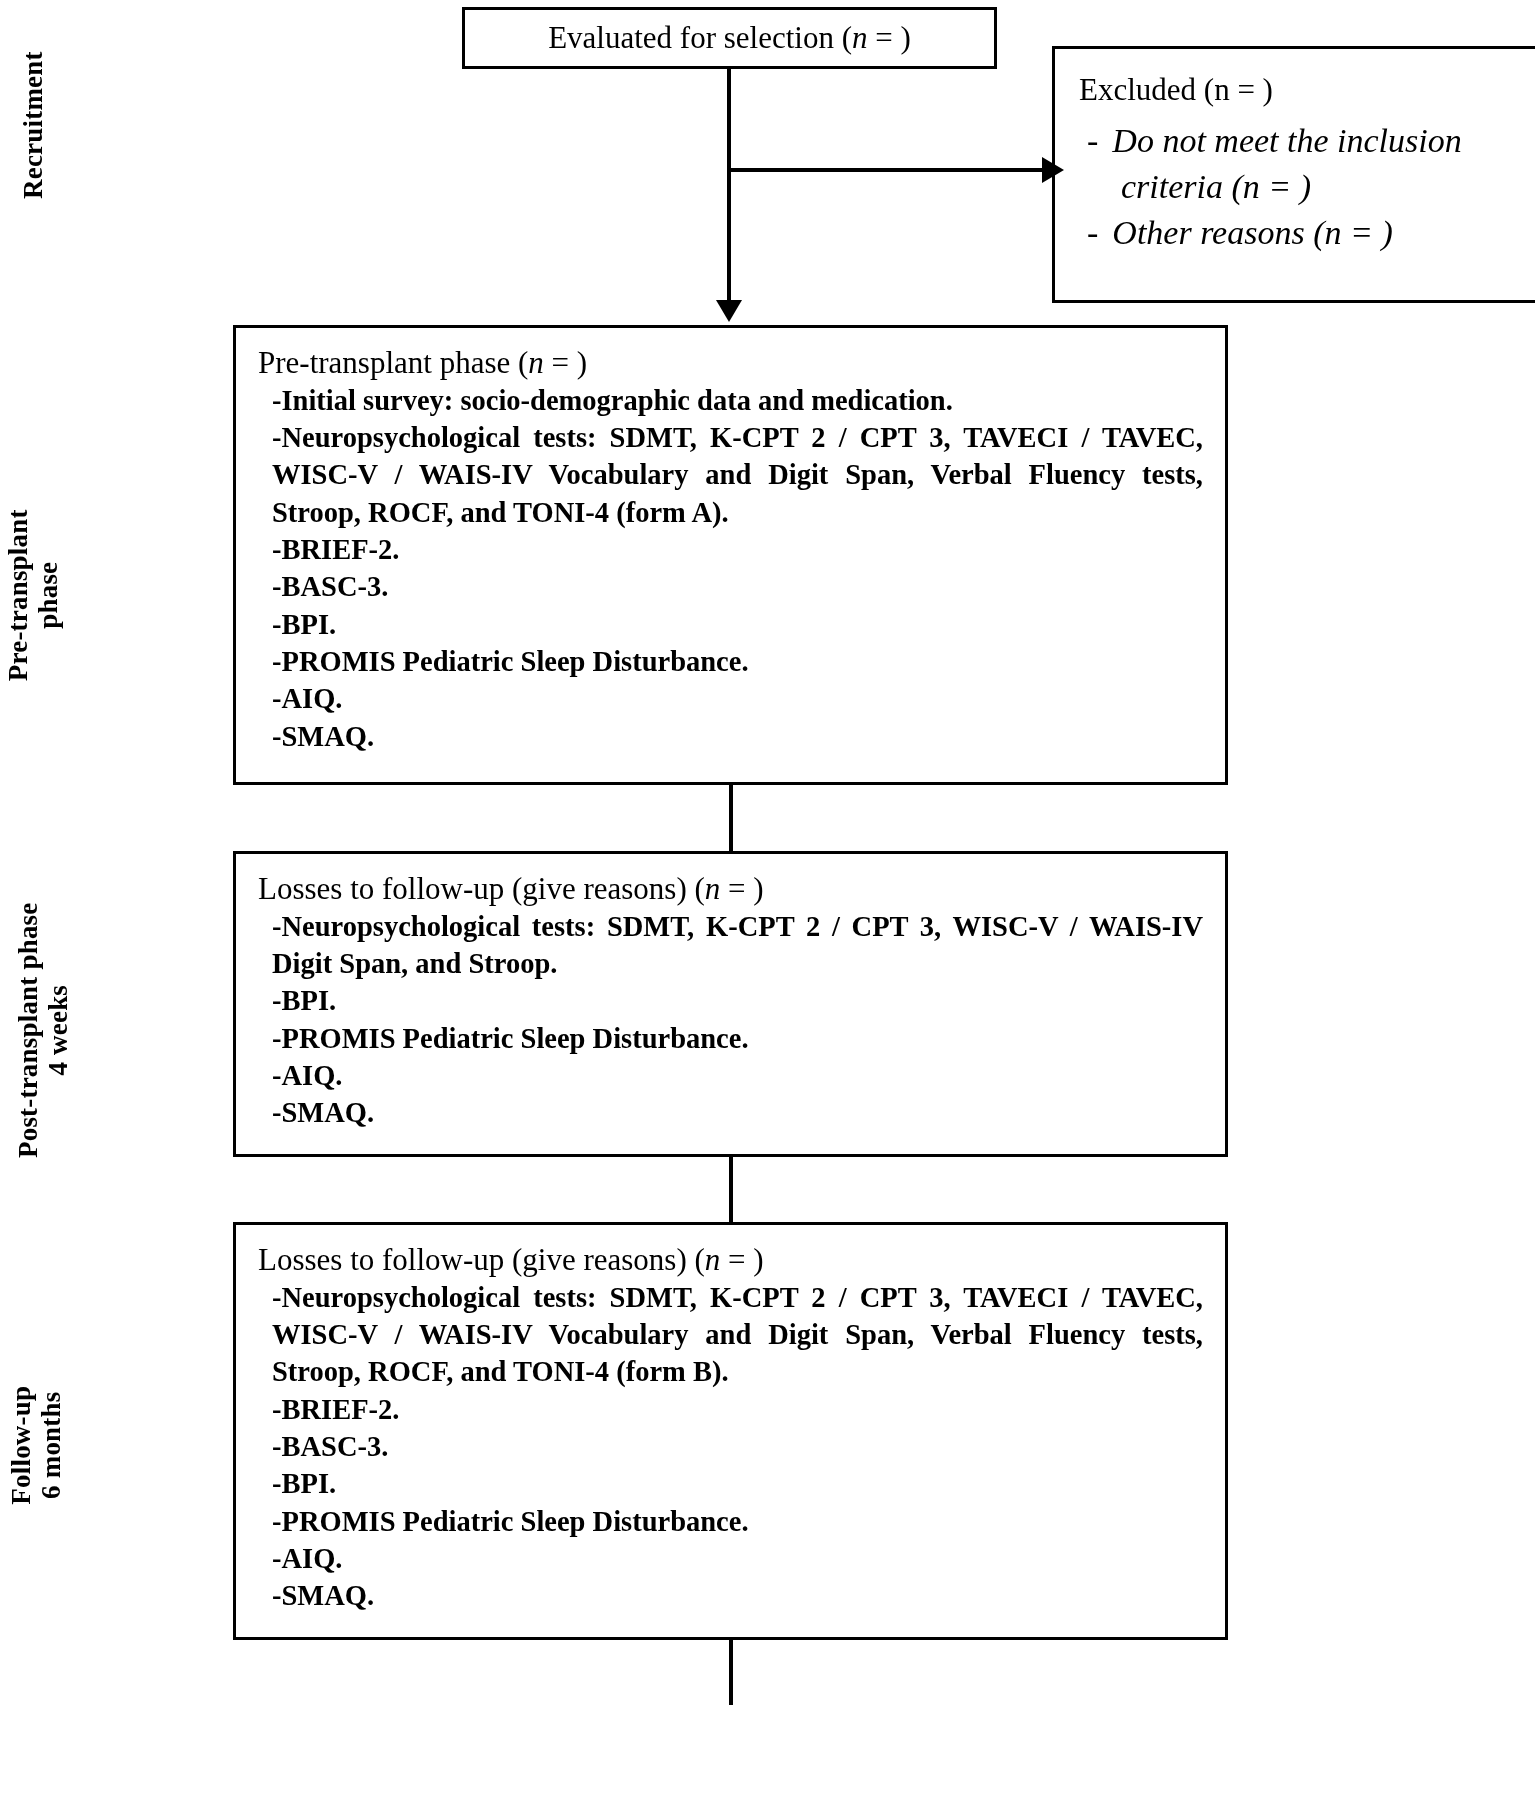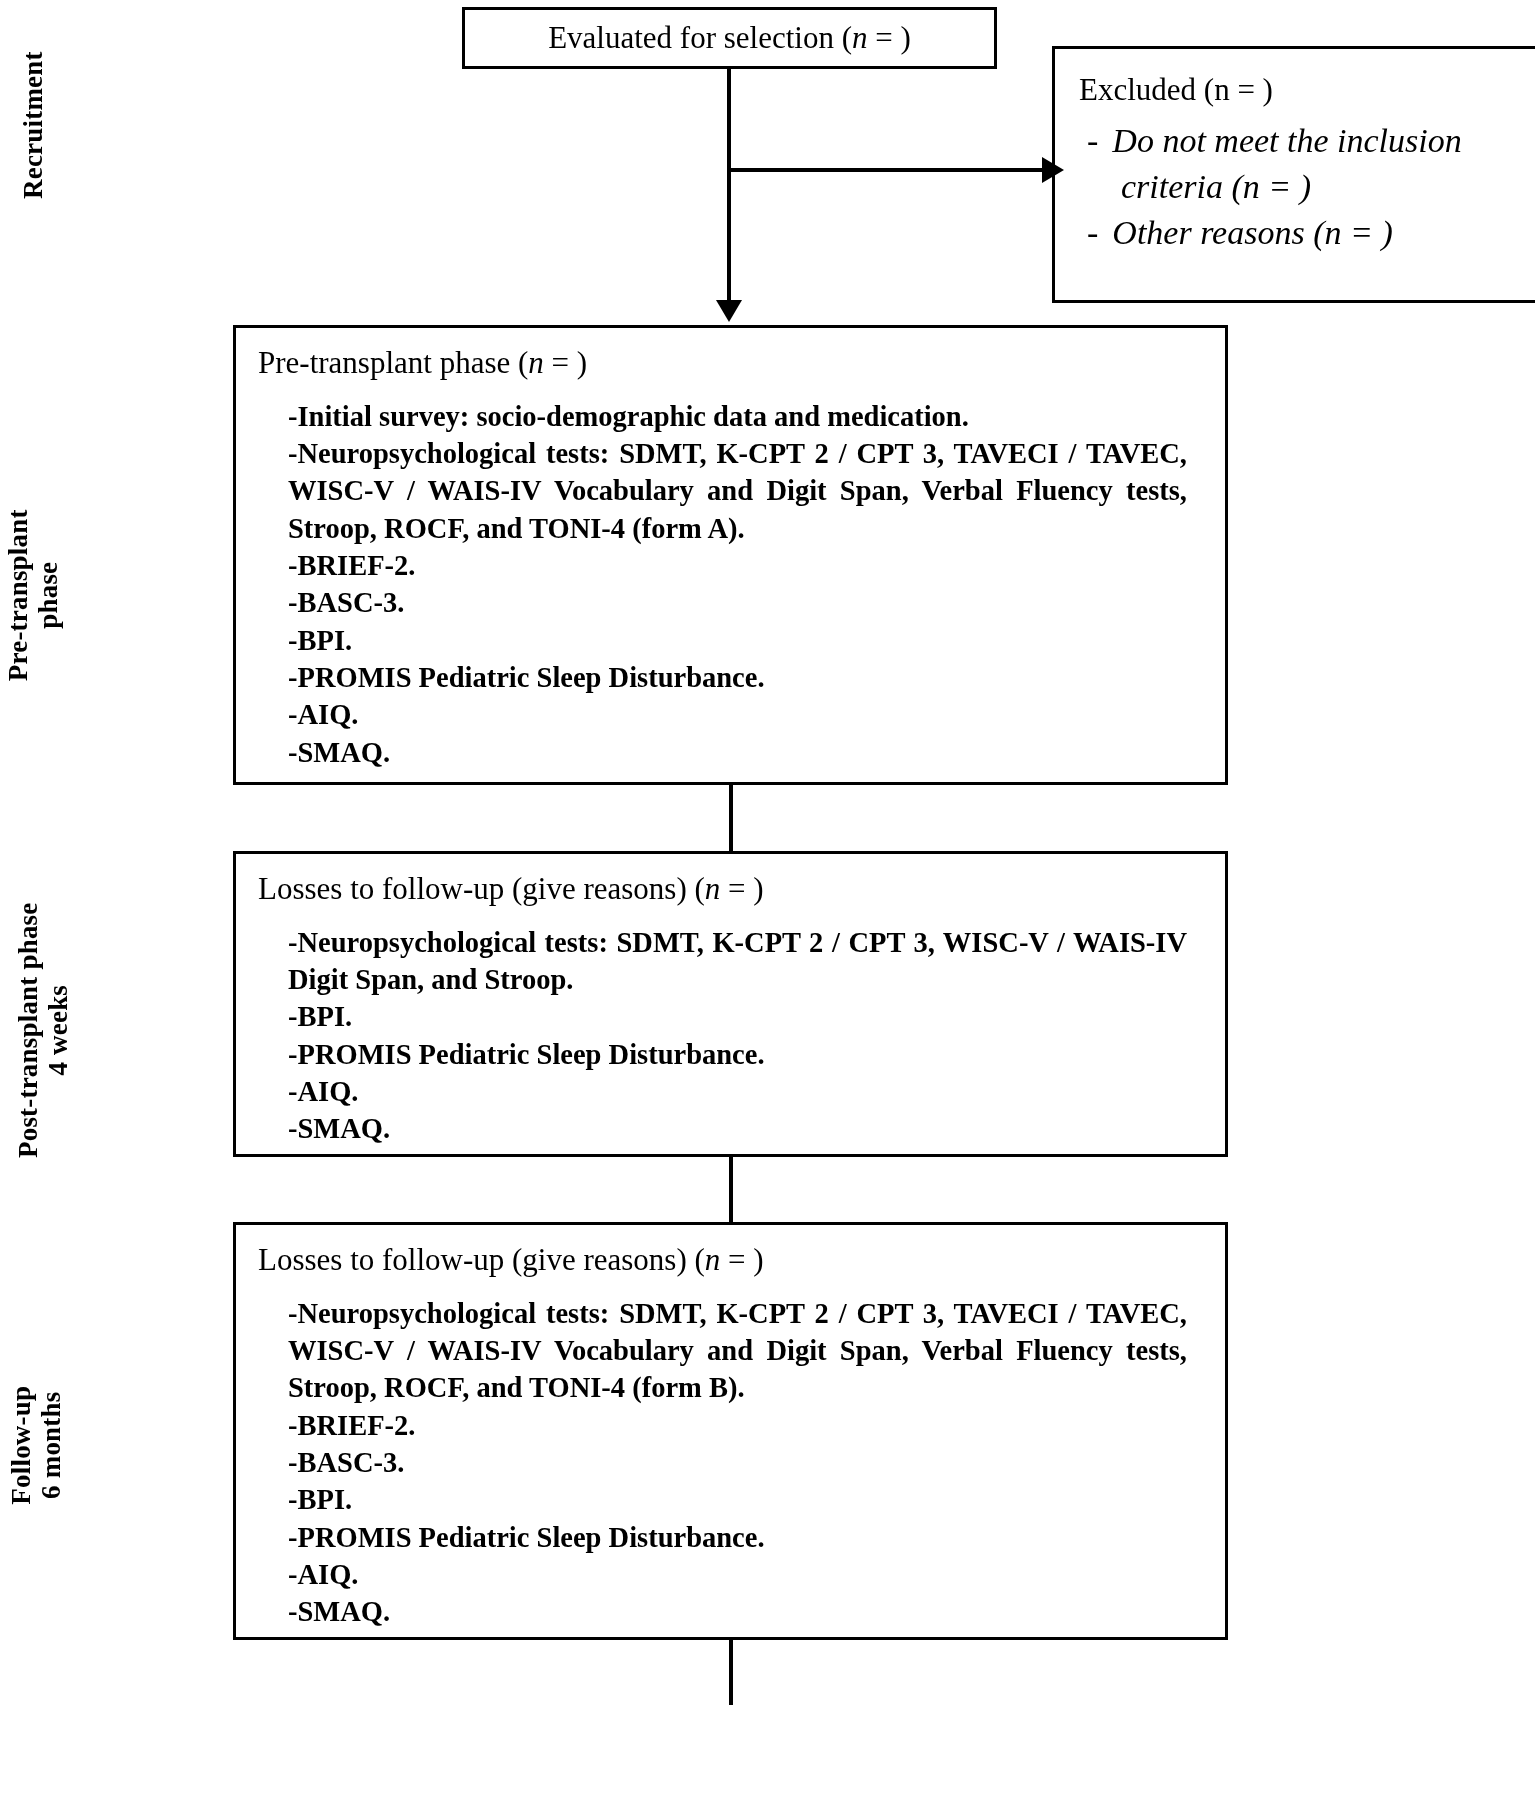--- a/index.html
+++ b/index.html
@@ -47,21 +47,21 @@
   }
 
   .title-line {
     font-size: 31px;
     font-weight: normal;
     line-height: 1.22;
   }
   .title-line .ital { font-style: italic; }
 
   .bullets {
-    margin: 16px;
+    margin: 0;
     padding: 0;
     list-style: none;
     font-weight: bold;
     font-size: 28.5px;
     line-height: 1.31;
   }
   .bullets li {
     margin: 0;
     padding: 0;
   }

